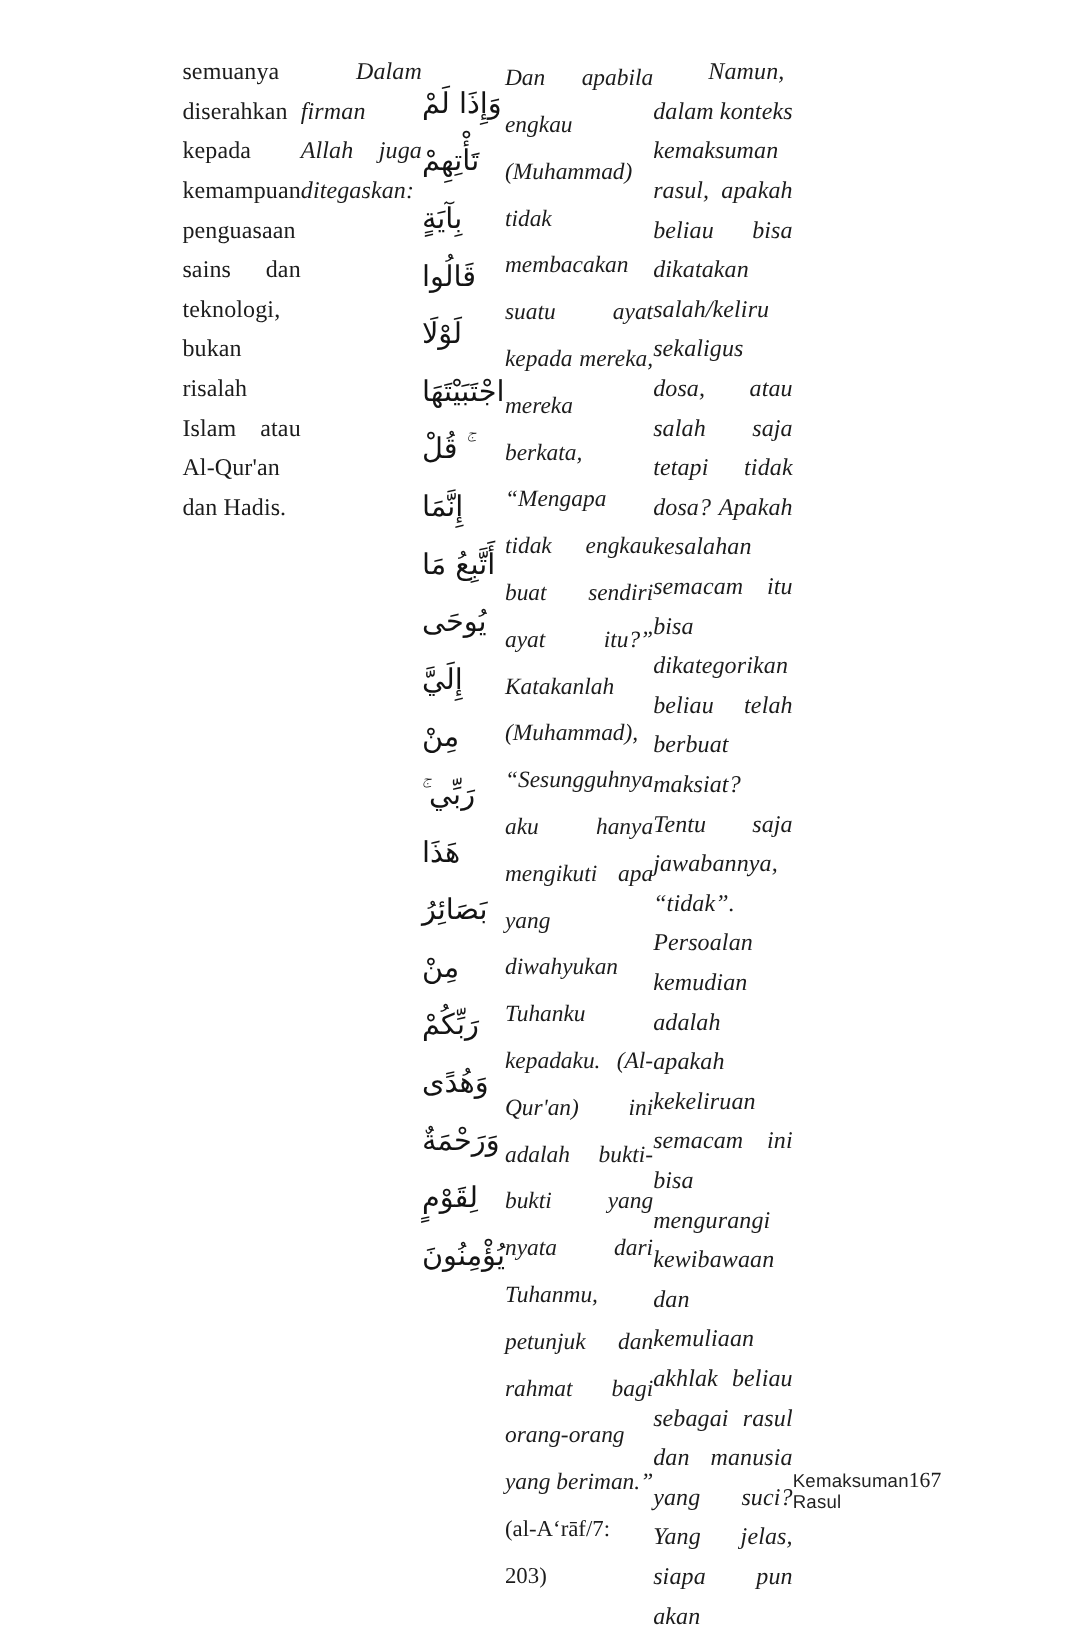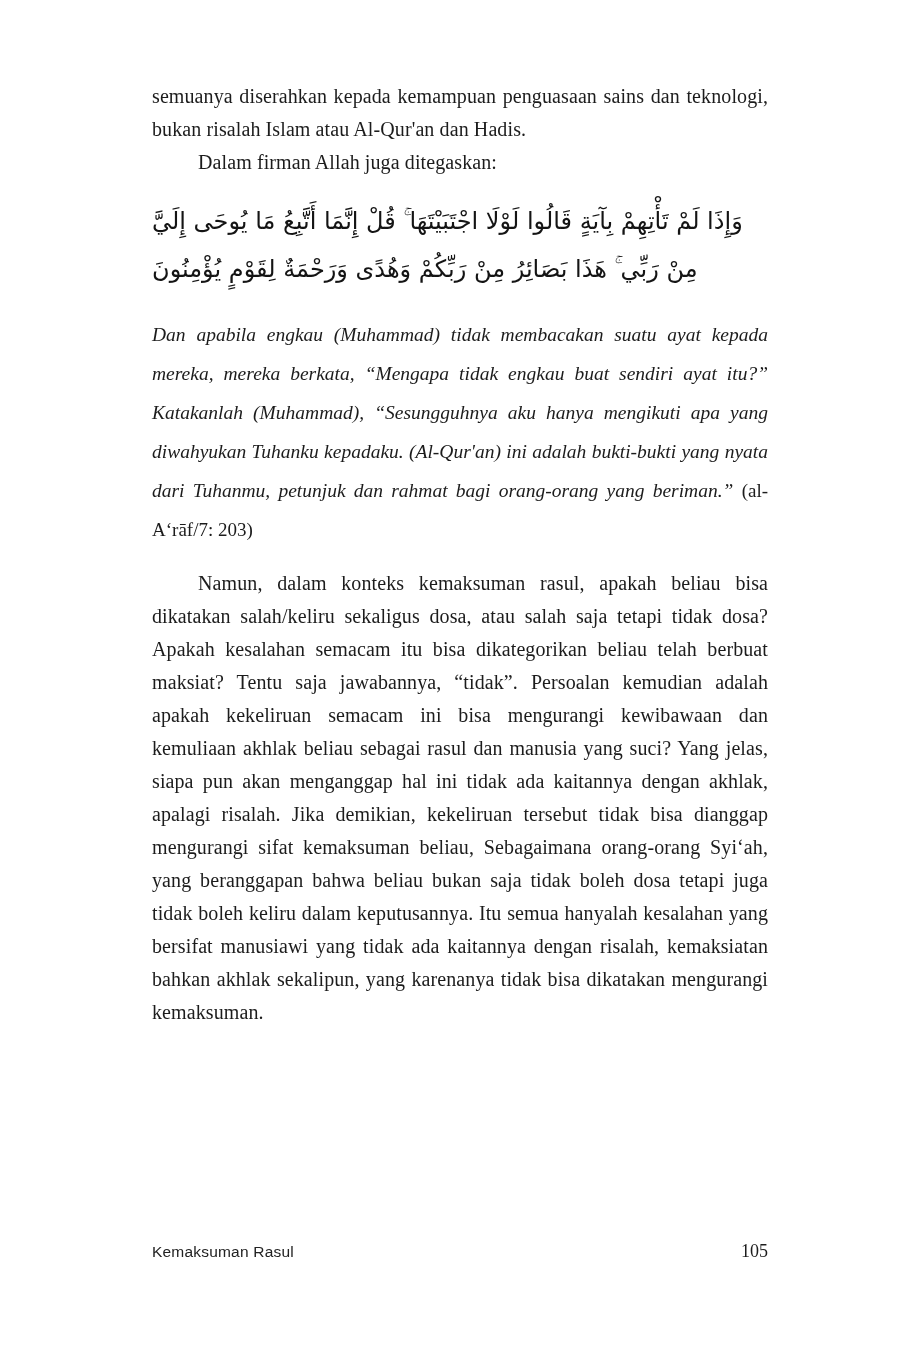--- a/index.html
+++ b/index.html
@@ -11,34 +11,34 @@
     width: 904px;
     height: 1358px;
     font-family: "Liberation Serif", serif;
     color: #1c1c1c;
     -webkit-font-smoothing: antialiased;
   }
   .page {
     box-sizing: border-box;
     width: 904px;
     height: 1358px;
-    padding: 80px 136px 96px 152px;
+    padding: 44px 136px 96px 152px;
     display: flex;
-    flex-direction: column;
+    flex-direction: row;
     background: #ffffff;
   }
   p { margin: 0; }
   .body-text {
     font-size: 20px;
     line-height: 33px;
     text-align: justify;
     text-justify: inter-word;
     letter-spacing: 0.1px;
   }
-  .indent { text-indent: 46px; }
+  .indent { text-indent: 46px; font-style: italic; }
   .no-indent { text-indent: 0; }
   .arabic {
     direction: rtl;
     font-family: "DejaVu Sans", sans-serif;
     font-size: 24px;
     line-height: 48px;
     text-align: left;
     margin: 18px 0 20px 0;
     color: #141414;
   }
@@ -86,16 +86,16 @@
   <p class="translation">
     <span class="translation-text">Dan apabila engkau (Muhammad) tidak membacakan suatu ayat kepada mereka, mereka berkata, “Mengapa tidak engkau buat sendiri ayat itu?” Katakanlah (Muhammad), “Sesungguhnya aku hanya mengikuti apa yang diwahyukan Tuhanku kepadaku. (Al-Qur'an) ini adalah bukti-bukti yang nyata dari Tuhanmu, petunjuk dan rahmat bagi orang-orang yang beriman.”</span>
     <span class="reference">(al-A‘rāf/7: 203)</span>
   </p>
 
 
   <p class="body-text indent">Namun, dalam konteks kemaksuman rasul, apakah beliau bisa dikatakan salah/keliru sekaligus dosa, atau salah saja tetapi tidak dosa? Apakah kesalahan semacam itu bisa dikategorikan beliau telah berbuat maksiat? Tentu saja jawabannya, “tidak”. Persoalan kemudian adalah apakah kekeliruan semacam ini bisa mengurangi kewibawaan dan kemuliaan akhlak beliau sebagai rasul dan manusia yang suci? Yang jelas, siapa pun akan menganggap hal ini tidak ada kaitannya dengan akhlak, apalagi risalah. Jika demikian, kekeliruan tersebut tidak bisa dianggap mengurangi sifat kemaksuman beliau, Sebagaimana orang-orang Syi‘ah, yang beranggapan bahwa beliau bukan saja tidak boleh dosa tetapi juga tidak boleh keliru dalam keputusannya. Itu semua hanyalah kesalahan yang bersifat manusiawi yang tidak ada kaitannya dengan risalah, kemaksiatan bahkan akhlak sekalipun, yang karenanya tidak bisa dikatakan mengurangi kemaksuman.</p>
 
   <div class="footer">
     <span class="running-title">Kemaksuman Rasul</span>
-    <span class="page-number">105</span>
+    <span class="page-number">167</span>
   </div>
 
 </div>
 
 </body></html>

